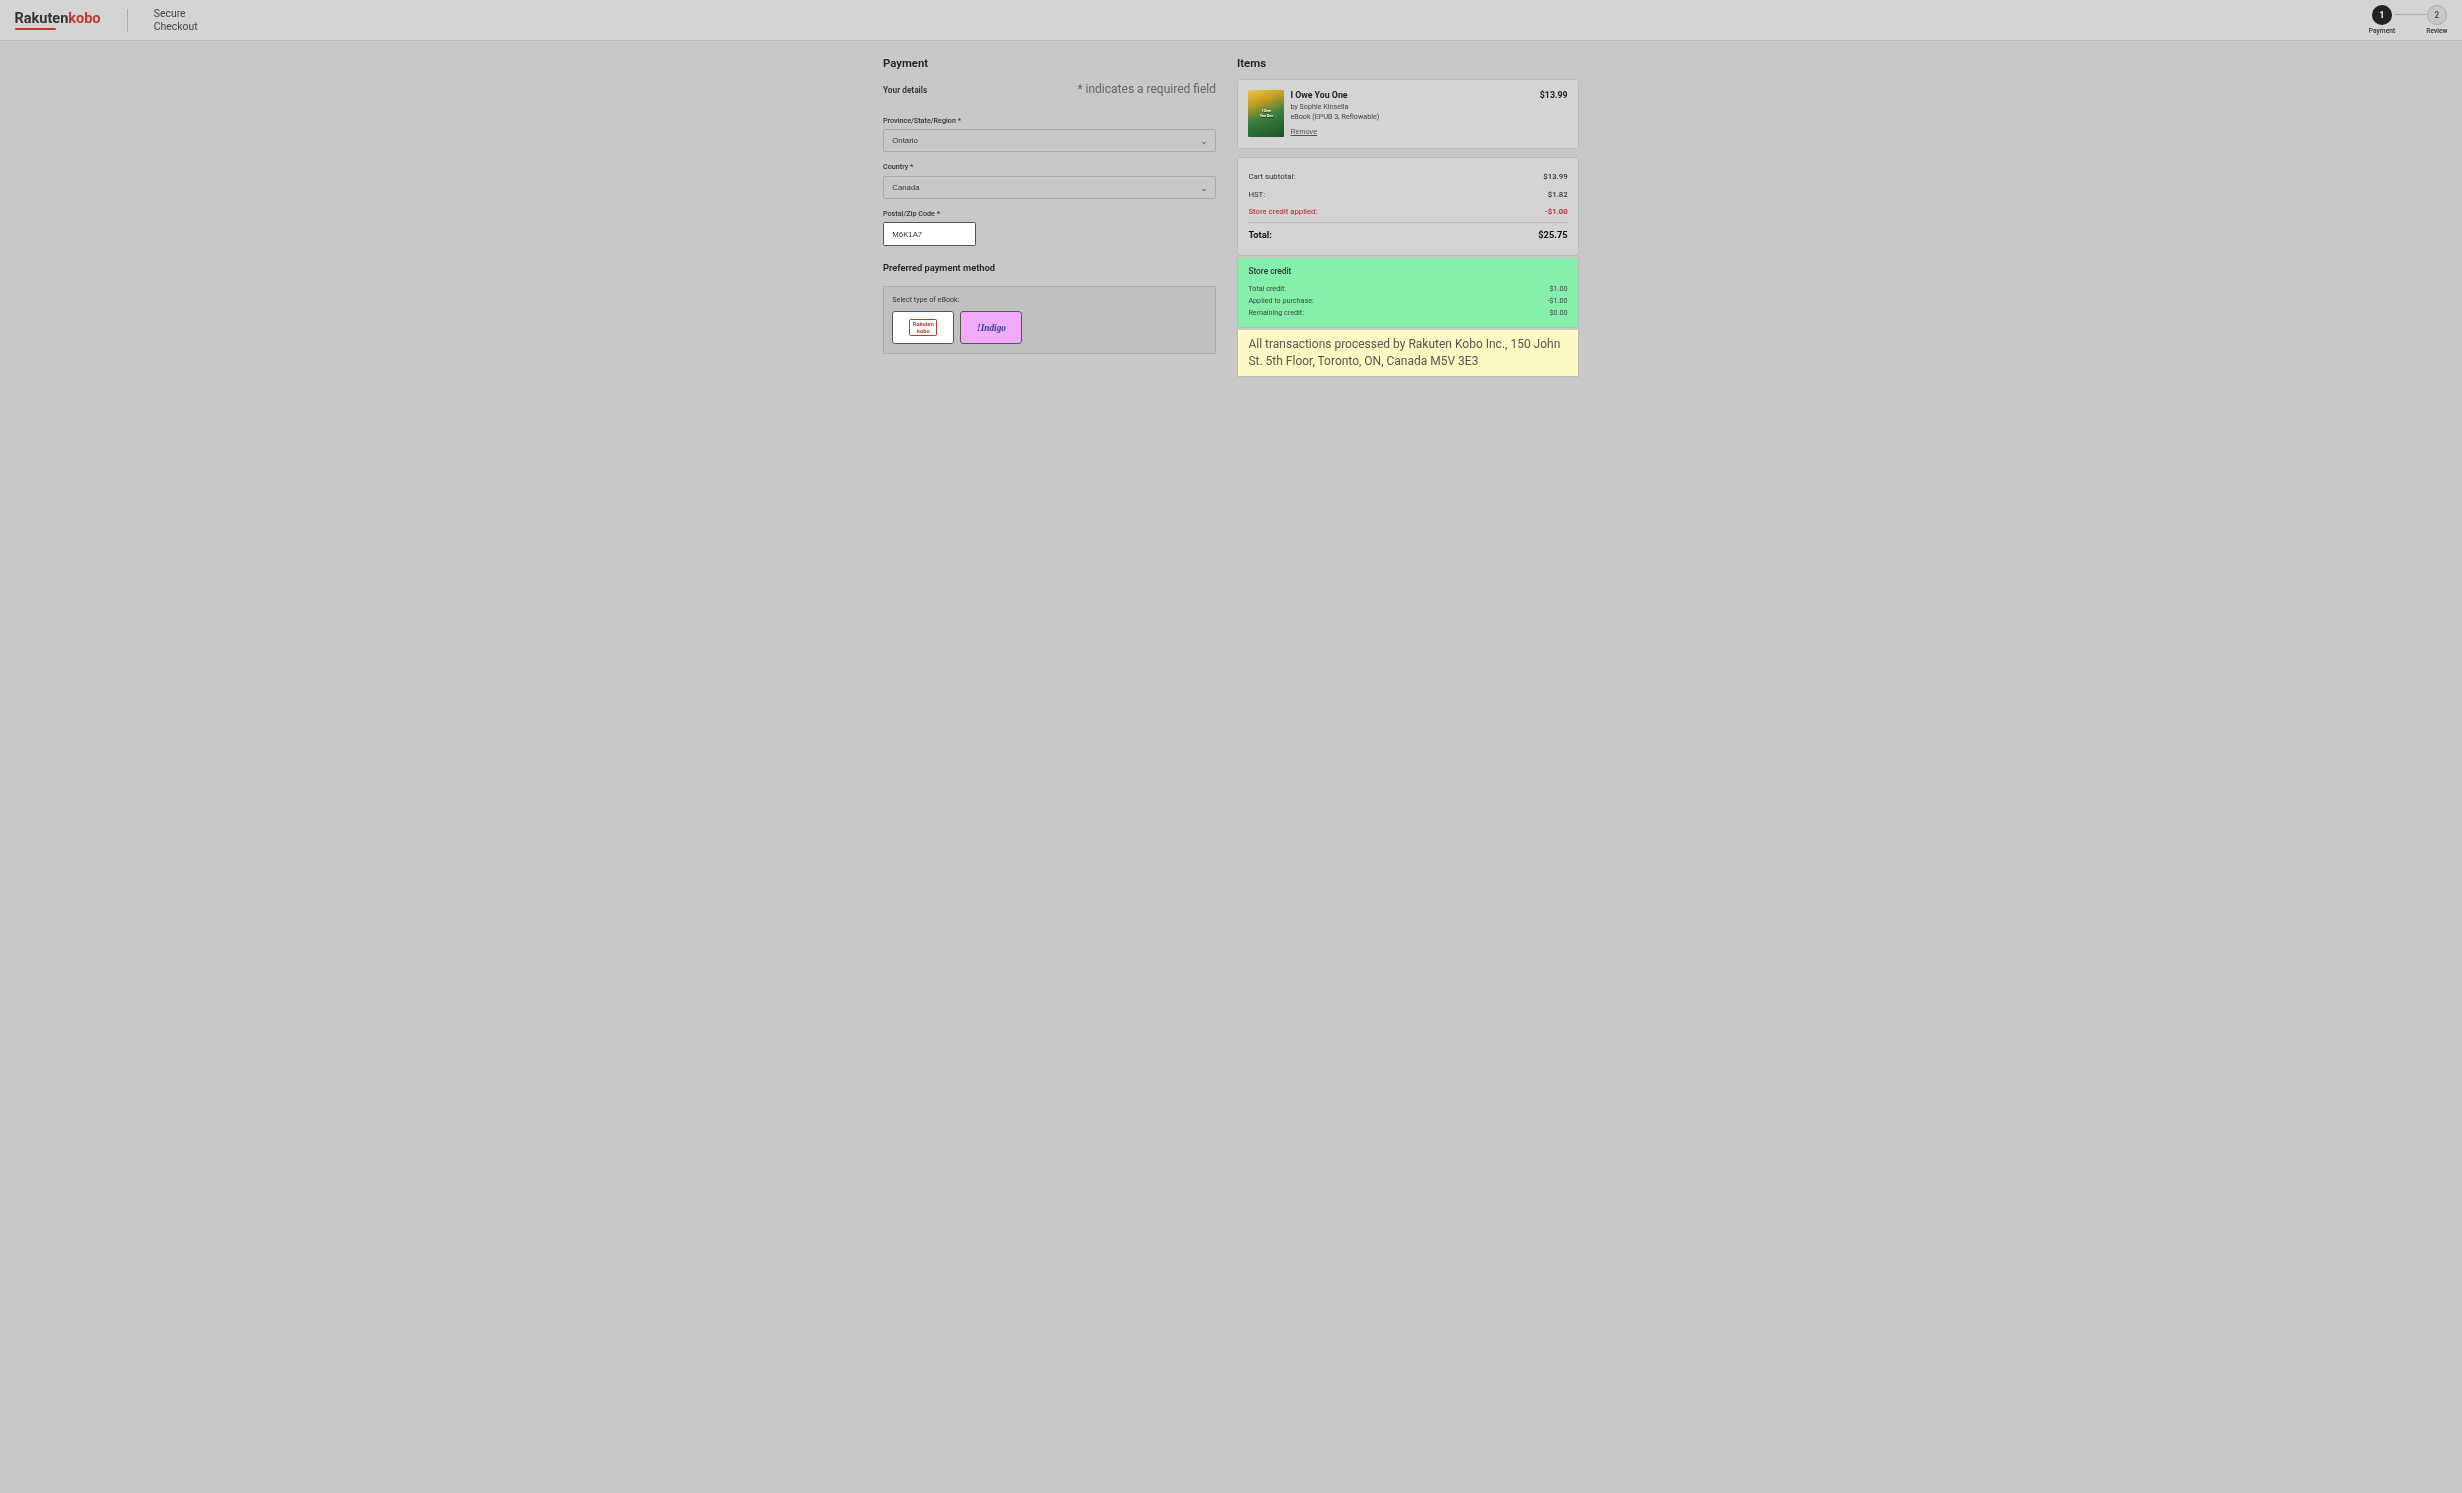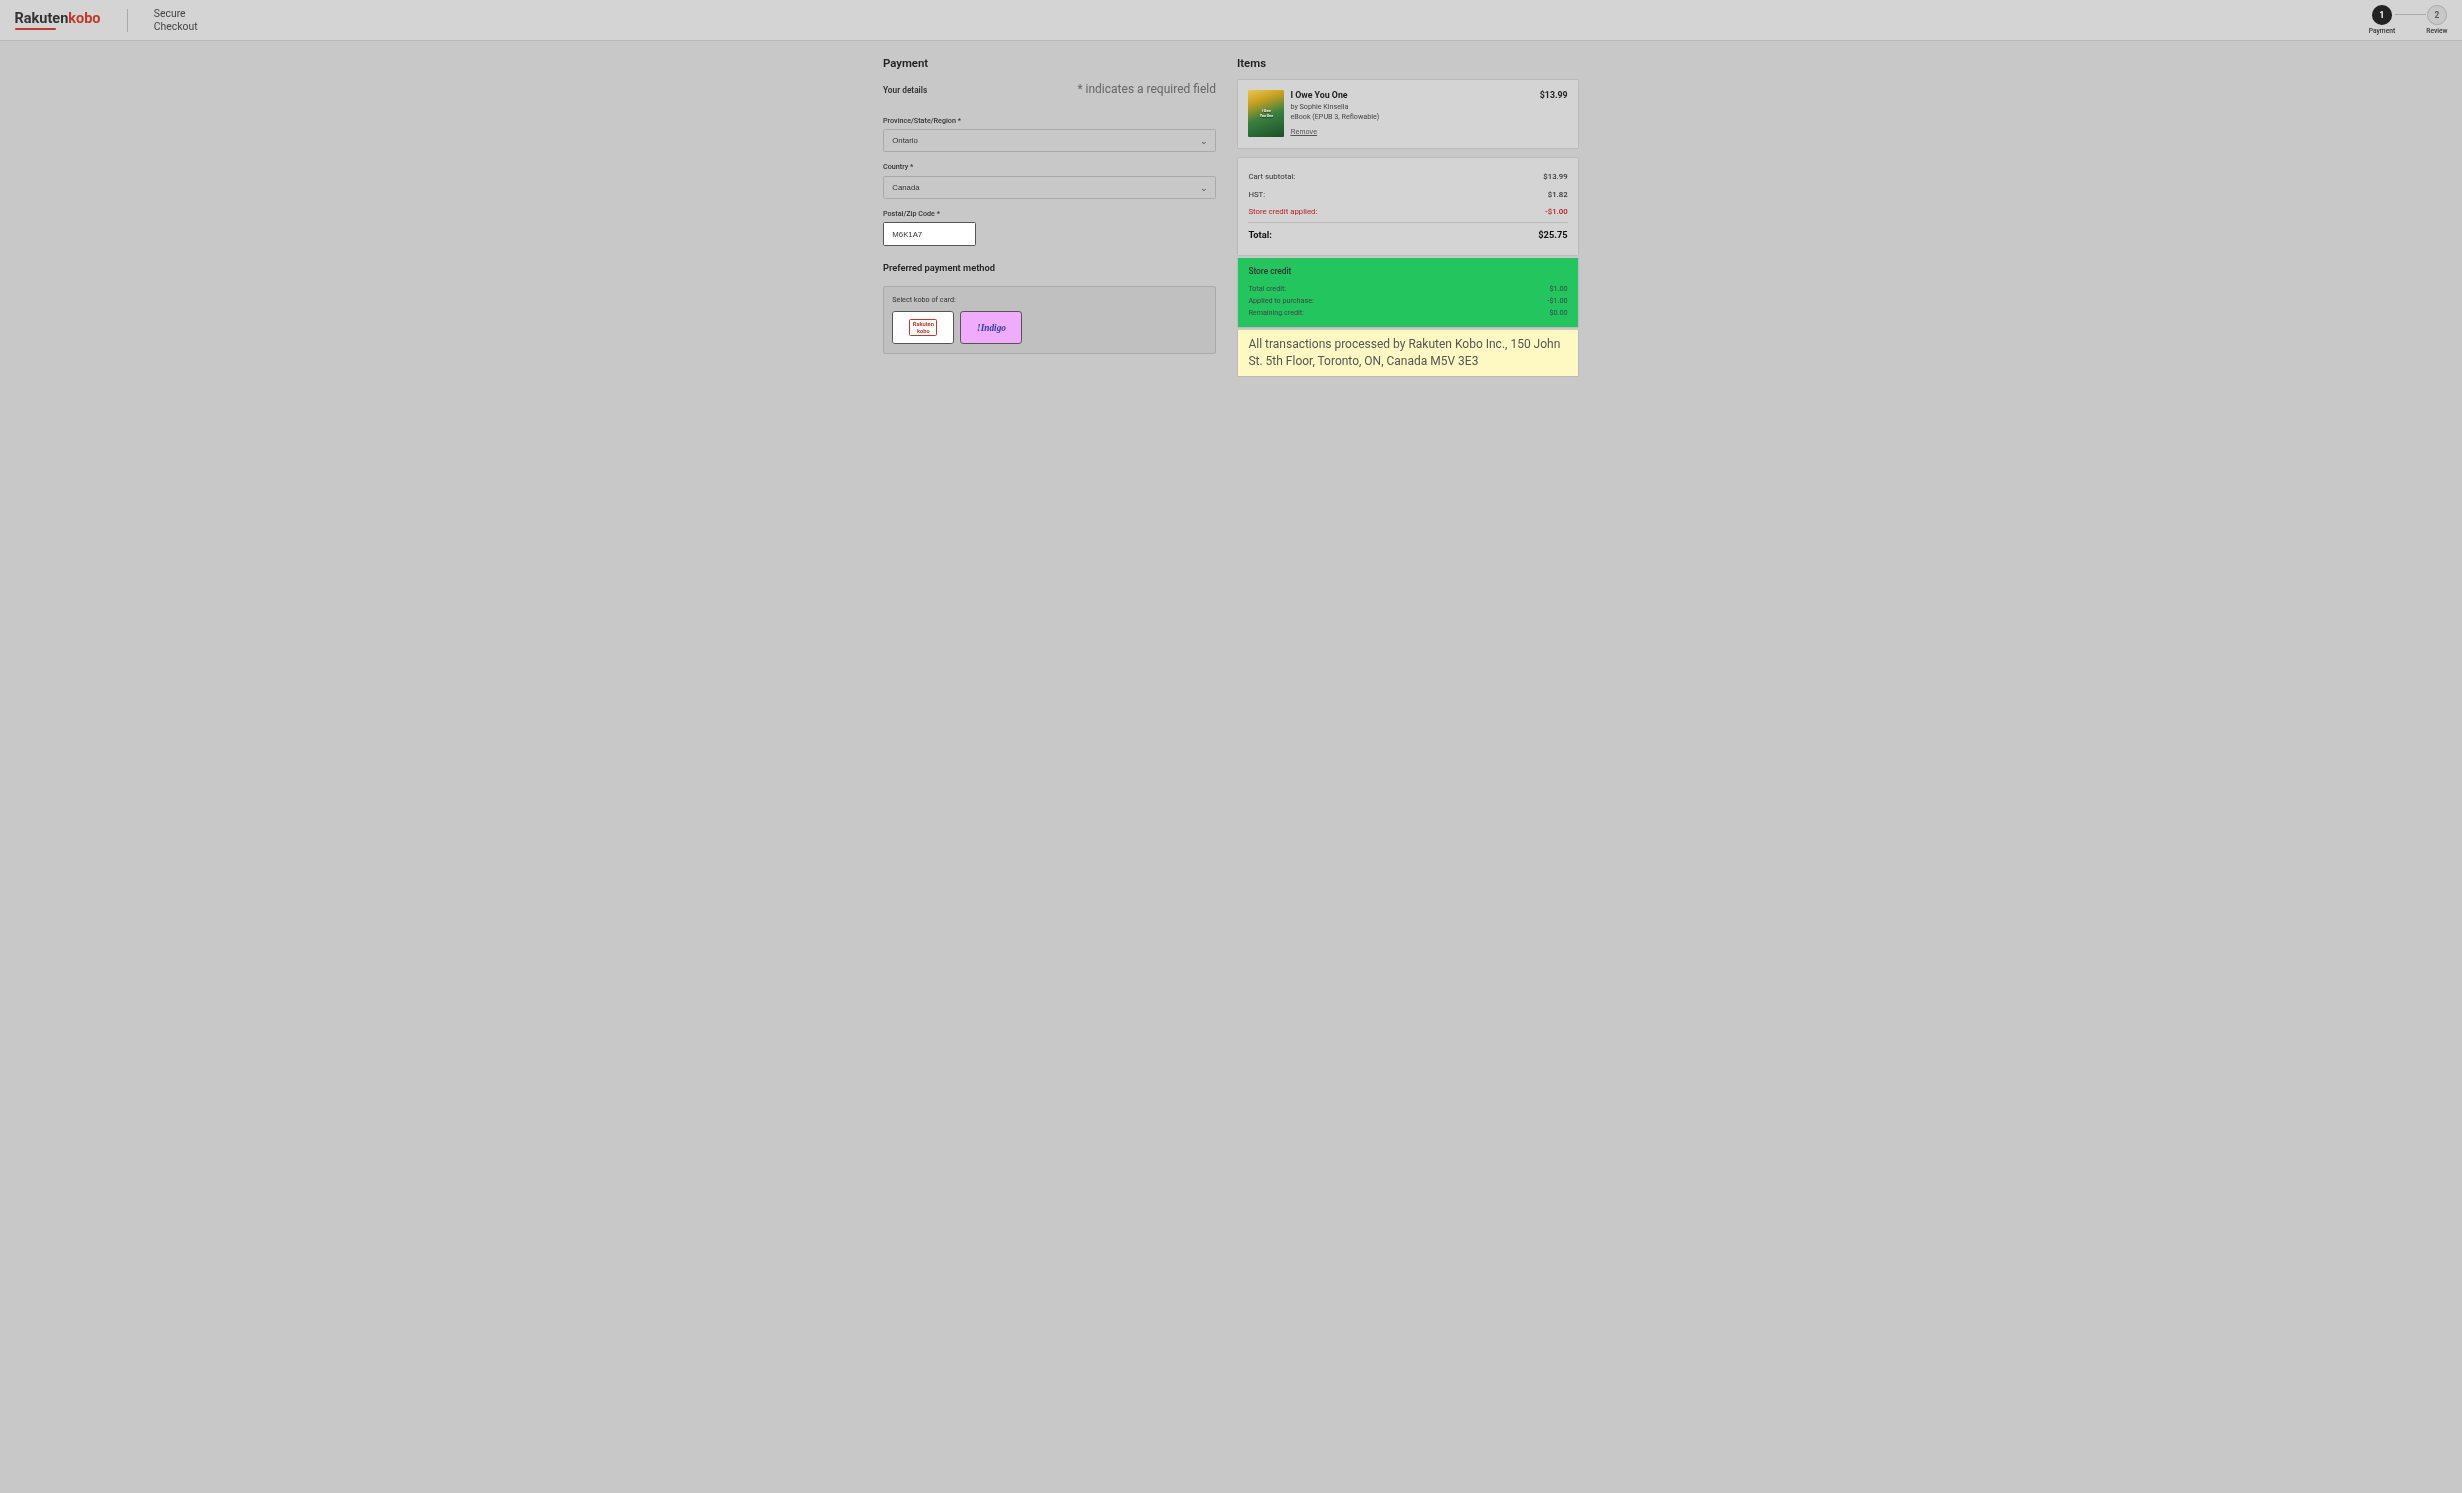--- a/index.html
+++ b/index.html
@@ -331,21 +331,21 @@
     .summary-row.total-row .amount {
       font-weight: 700;
     }
     .credit-amount {
       color: #b22222;
       font-weight: 500;
     }
 
     
     .store-credit-card {
-      background: #22c55e;
+      background: #86efac;
       border: 0.5px solid #bbb;
       border-top: none;
       border-radius: 0 0 1.6px 1.6px;
       padding: 8.3px 10.4px;
       margin-bottom: 2.1px;
     }
     .store-credit-title {
       font-size: 8.3px;
       color: #333;
       font-weight: 500;
@@ -442,21 +442,21 @@
     </div>
 
     <div class="field-group">
       <div class="field-label">Postal/Zip Code *</div>
       <input type="text" class="text-input" value="M6K1A7" style="">
     </div>
 
     <div class="payment-section">
       <h2 class="section-title" style="font-size:9.3px;">Preferred payment method</h2>
       <div class="payment-box">
-        <div class="card-type-label">Select kobo of card:</div>
+        <div class="card-type-label">Select type of eBook:</div>
         <div class="card-options">
 
           <div class="card-option selected">
             <div class="rakuten-card-logo">
               <div class="rakuten-card-top">
                 <span>Rakuten</span><br>
                 <span>kobo</span>
               </div>
             </div>
           </div>

